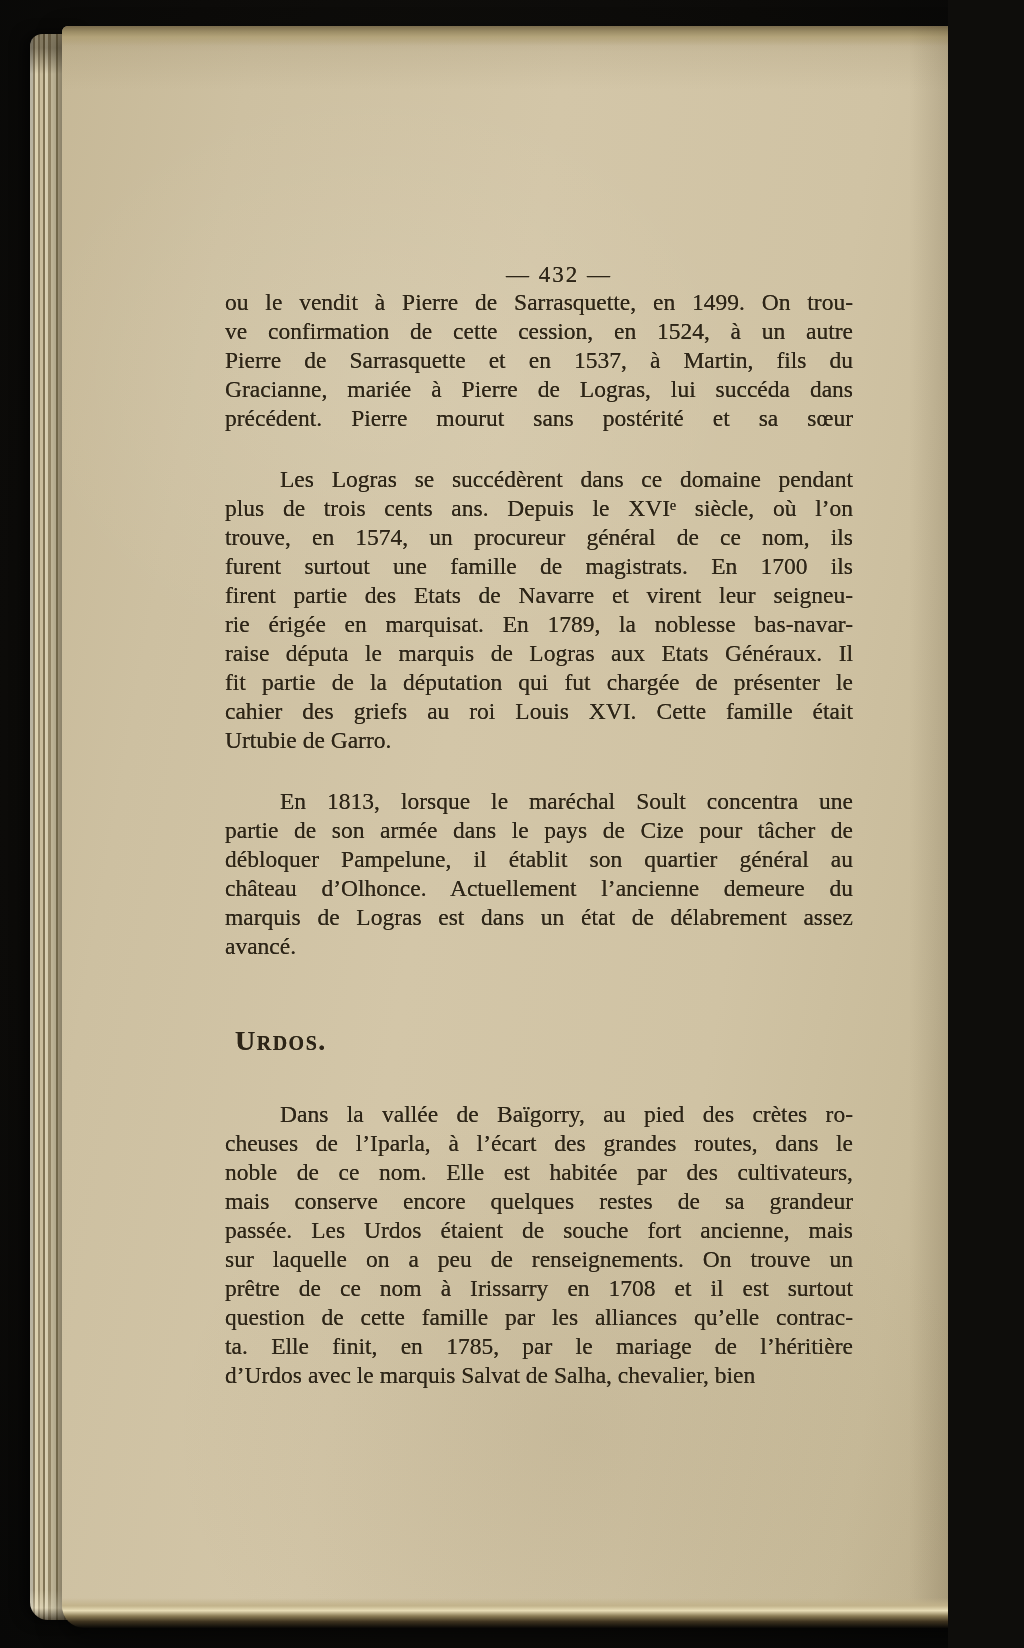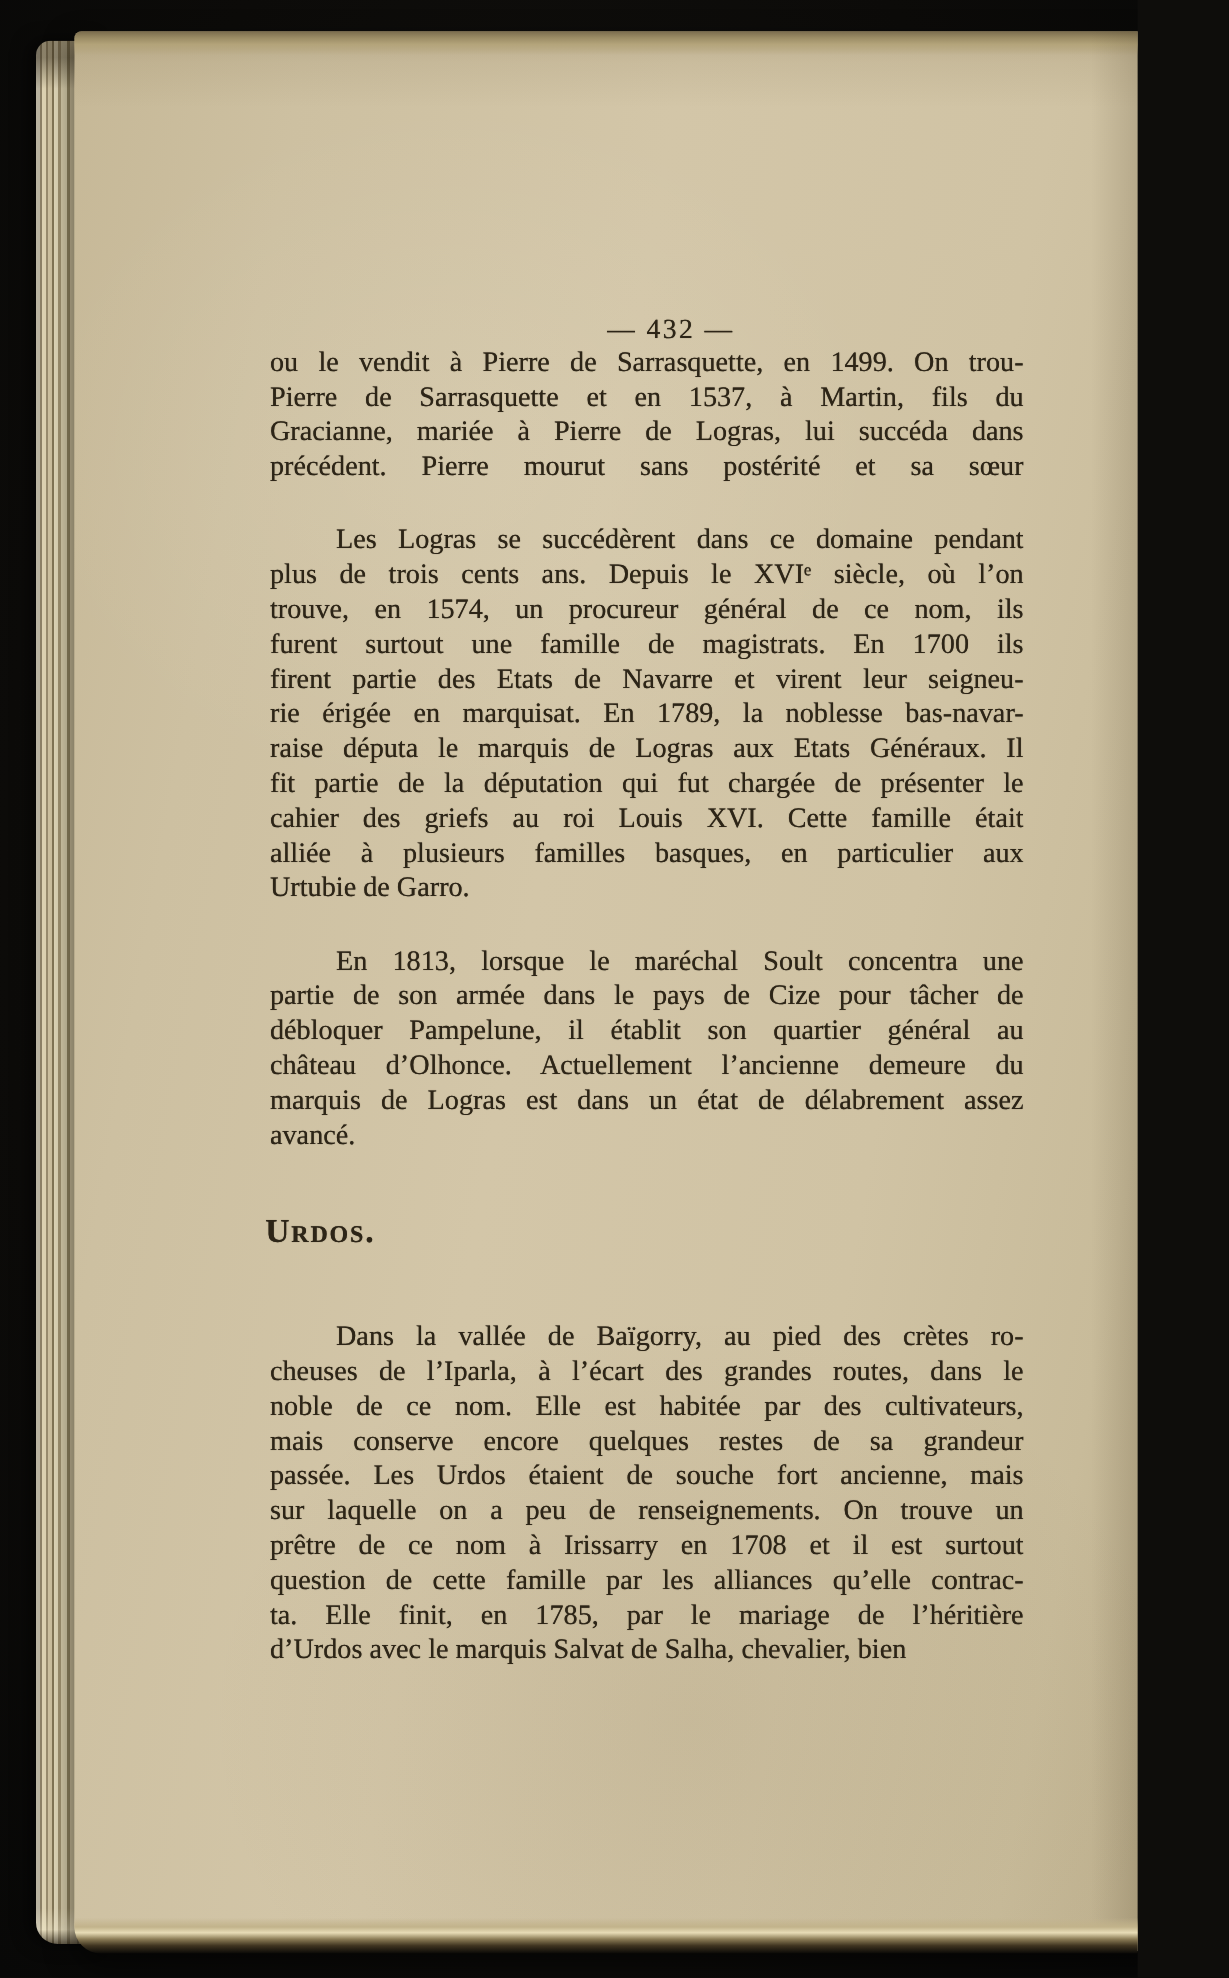--- a/index.html
+++ b/index.html
@@ -45,55 +45,55 @@
   .page-number{position:absolute;left:0;top:234px;width:628px;text-align:center;
     font-size:23px;line-height:30px;letter-spacing:2px;transform:translateX(20px);
     text-shadow:0 0 .6px rgba(45,37,23,.85);}
   .text-block{position:absolute;left:0;width:628px;font-size:23.5px;line-height:29px;
     text-shadow:0 0 .6px rgba(45,37,23,.85);}
   .tb-main{top:262px;}
   .tb-urdos{top:1042px;}
   .line{height:29px;overflow:hidden;text-align:justify;text-align-last:justify;}
   .line.last{text-align-last:left;}
   .para.indent .line:first-child{text-indent:55px;margin-top:32px;}
-  .section-heading{position:absolute;left:-4px;top:984px;margin:0;
+  .section-heading{position:absolute;left:-4px;top:984px;margin:14px;
     font-size:28px;font-weight:700;font-variant:small-caps;letter-spacing:1.5px;
     line-height:34px;color:#2d2517;text-shadow:0 0 .6px rgba(45,37,23,.85);}
 </style>
 </head>
 <body>
 
 <div class="scene">
   <div class="page-stack-left"></div>
 
   <div class="page">
     <div class="page-top-edge"></div>
     <div class="gutter-shadow"></div>
 
     <div class="content">
       <div class="page-number">— 432 —</div>
 
       <div class="text-block tb-main">
           <div class="para">
             <div class="line">ou le vendit à Pierre de Sarrasquette, en 1499. On trou-</div>
+            <div class="line">ve confirmation de cette cession, en 1524, à un autre</div>
             <div class="line">Pierre de Sarrasquette et en 1537, à Martin, fils du</div>
             <div class="line">Gracianne, mariée à Pierre de Logras, lui succéda dans</div>
             <div class="line">précédent. Pierre mourut sans postérité et sa sœur</div>
           </div>
           <div class="para indent">
             <div class="line">Les Logras se succédèrent dans ce domaine pendant</div>
             <div class="line">plus de trois cents ans. Depuis le XVIᵉ siècle, où l’on</div>
             <div class="line">trouve, en 1574, un procureur général de ce nom, ils</div>
             <div class="line">furent surtout une famille de magistrats. En 1700 ils</div>
             <div class="line">firent partie des Etats de Navarre et virent leur seigneu-</div>
             <div class="line">rie érigée en marquisat. En 1789, la noblesse bas-navar-</div>
             <div class="line">raise députa le marquis de Logras aux Etats Généraux. Il</div>
             <div class="line">fit partie de la députation qui fut chargée de présenter le</div>
             <div class="line">cahier des griefs au roi Louis XVI. Cette famille était</div>
-            <div class="line">alliée à plusieurs familles basques, en particulier aux</div>
             <div class="line last">Urtubie de Garro.</div>
           </div>
           <div class="para indent">
             <div class="line">En 1813, lorsque le maréchal Soult concentra une</div>
             <div class="line">partie de son armée dans le pays de Cize pour tâcher de</div>
             <div class="line">débloquer Pampelune, il établit son quartier général au</div>
             <div class="line">château d’Olhonce. Actuellement l’ancienne demeure du</div>
             <div class="line">marquis de Logras est dans un état de délabrement assez</div>
             <div class="line last">avancé.</div>
           </div>

